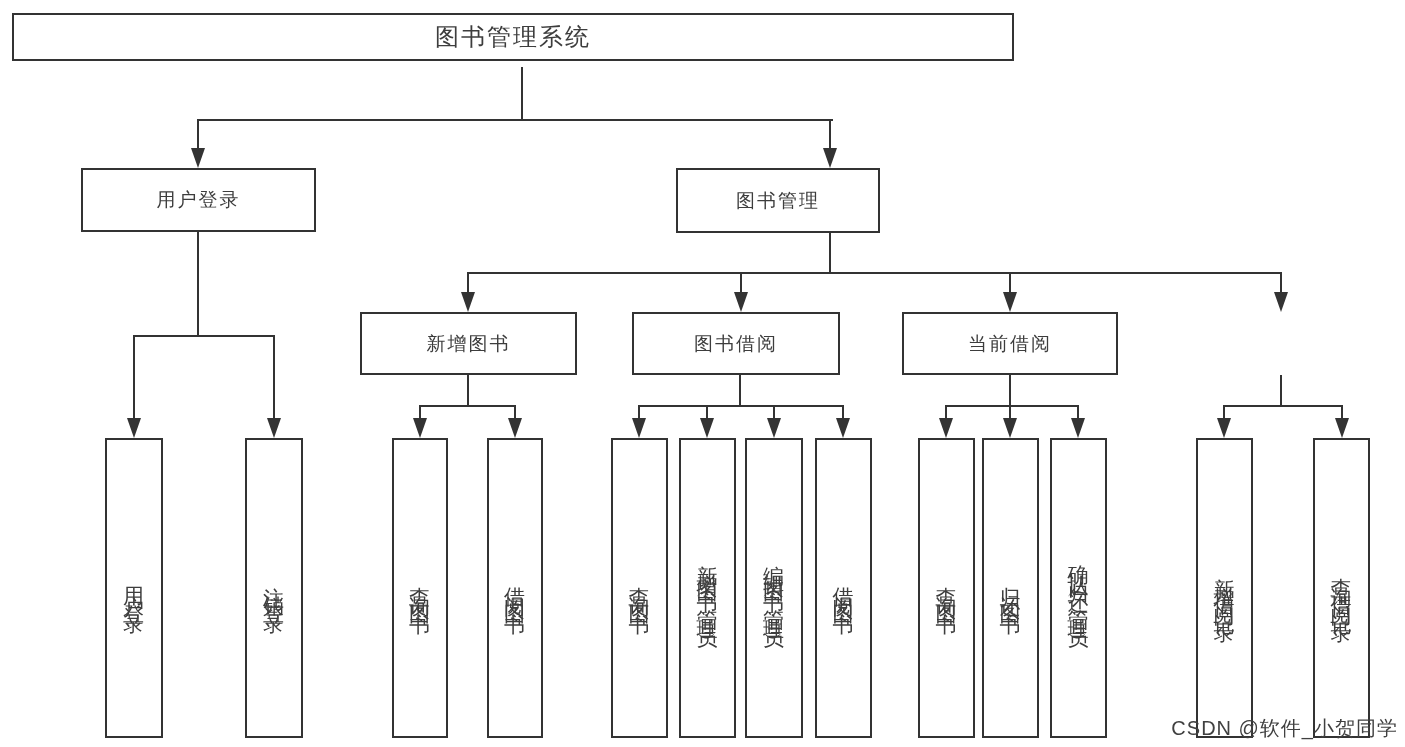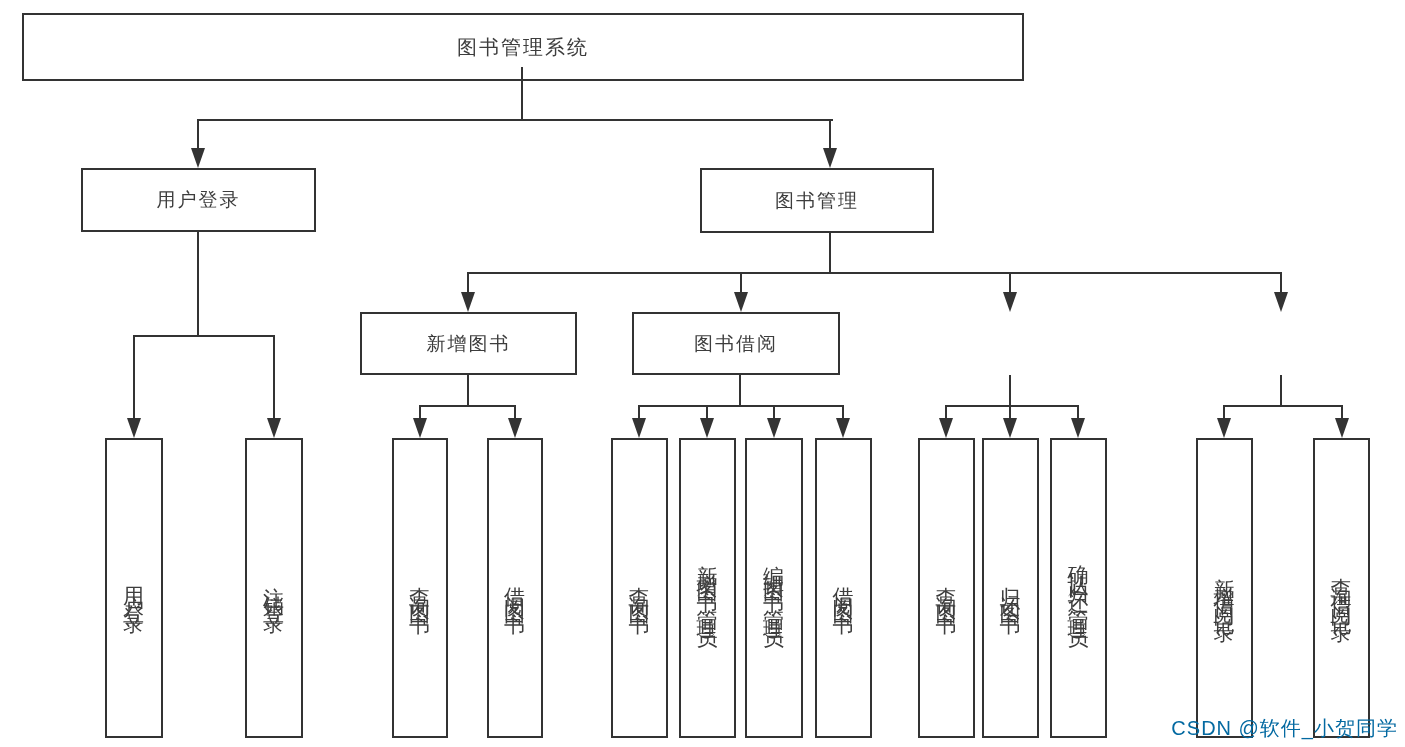--- a/index.html
+++ b/index.html
@@ -20,35 +20,36 @@
   }
   .vline{position:absolute;width:2px;background:#333333;}
   .hline{position:absolute;height:2px;background:#333333;}
   .arrow{
     position:absolute;width:0;height:0;
     border-left:7px solid transparent;border-right:7px solid transparent;
     border-top:20px solid #333333;
   }
   .watermark{
     position:absolute;right:7px;bottom:5px;
-    font-size:20px;color:#0369a1;letter-spacing:1px;white-space:nowrap;
+    font-size:20px;color:#404040;letter-spacing:1px;white-space:nowrap;
   }
 </style>
 </head>
 <body>
 
 <div id="canvas">
 
-  <div class="node" style="left:22px;top:13px;width:1002px;height:68px;font-size:20px">图书管理系统</div>
+  <div class="node" style="left:12px;top:13px;width:1002px;height:48px;font-size:24px">图书管理系统</div>
 
   <div class="node" style="left:81px;top:168px;width:235px;height:64px">用户登录</div>
-  <div class="node" style="left:700px;top:168px;width:234px;height:65px">图书管理</div>
+  <div class="node" style="left:676px;top:168px;width:204px;height:65px">图书管理</div>
 
   <div class="node" style="left:360px;top:312px;width:217px;height:63px">新增图书</div>
   <div class="node" style="left:632px;top:312px;width:208px;height:63px">图书借阅</div>
+  <div class="node" style="left:902px;top:312px;width:216px;height:63px">当前借阅</div>
 
   <div class="vnode" style="left:105px;top:438px;width:58px;height:300px">用户登录</div>
   <div class="vnode" style="left:245px;top:438px;width:58px;height:300px">注销登录</div>
 
   <div class="vnode" style="left:392px;top:438px;width:56px;height:300px">查询图书</div>
   <div class="vnode" style="left:487px;top:438px;width:56px;height:300px">借阅图书</div>
 
   <div class="vnode" style="left:611px;top:438px;width:57px;height:300px">查询图书</div>
   <div class="vnode" style="left:679px;top:438px;width:57px;height:300px">新增图书（管理员）</div>
   <div class="vnode" style="left:745px;top:438px;width:58px;height:300px">编辑图书（管理员）</div>

